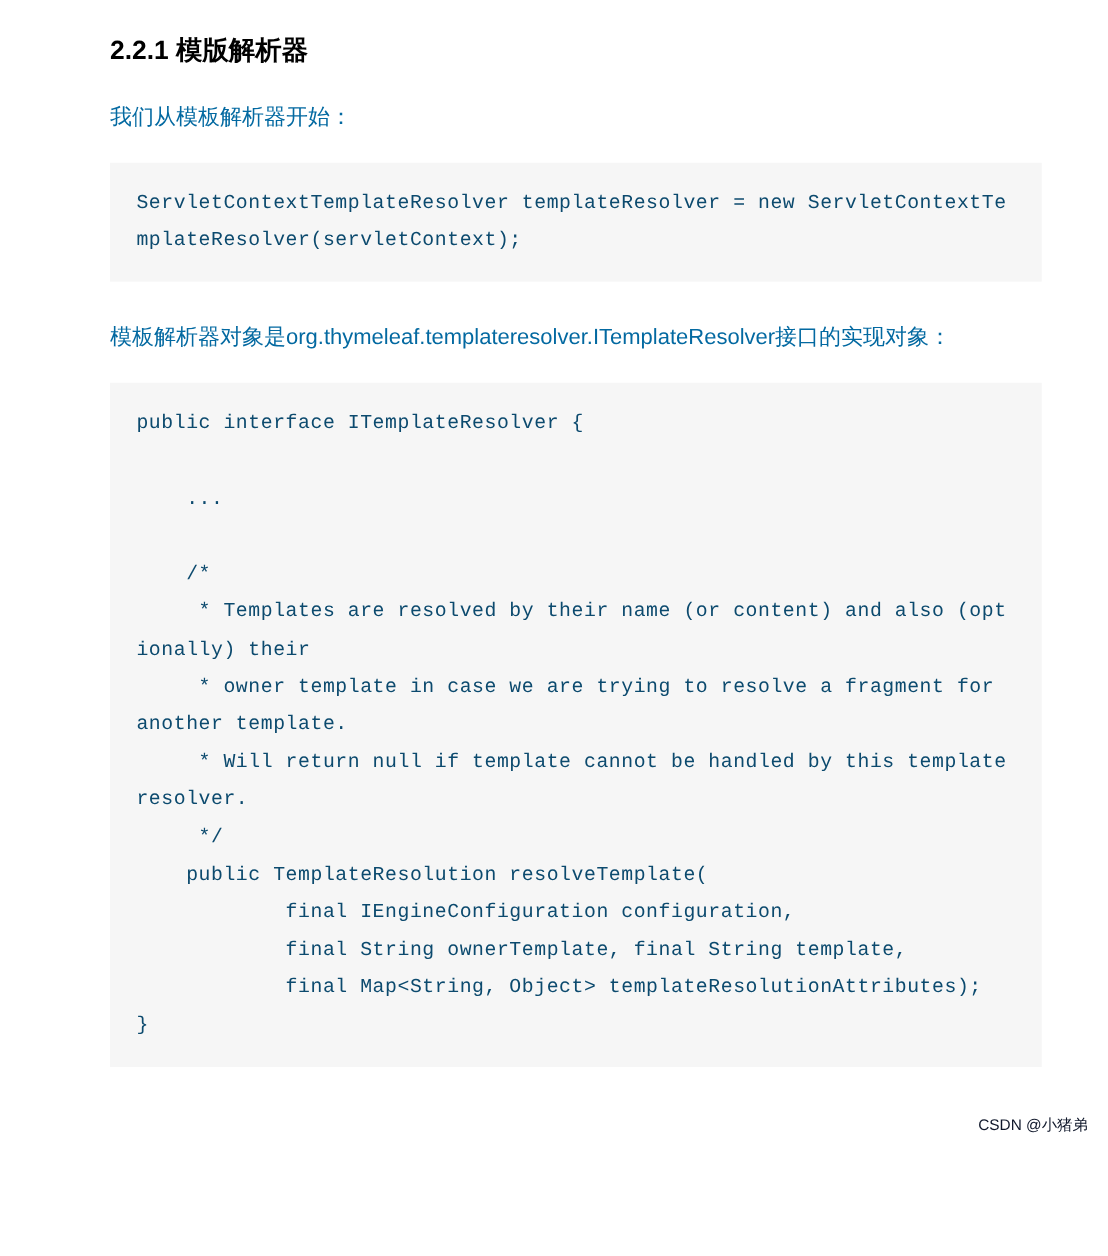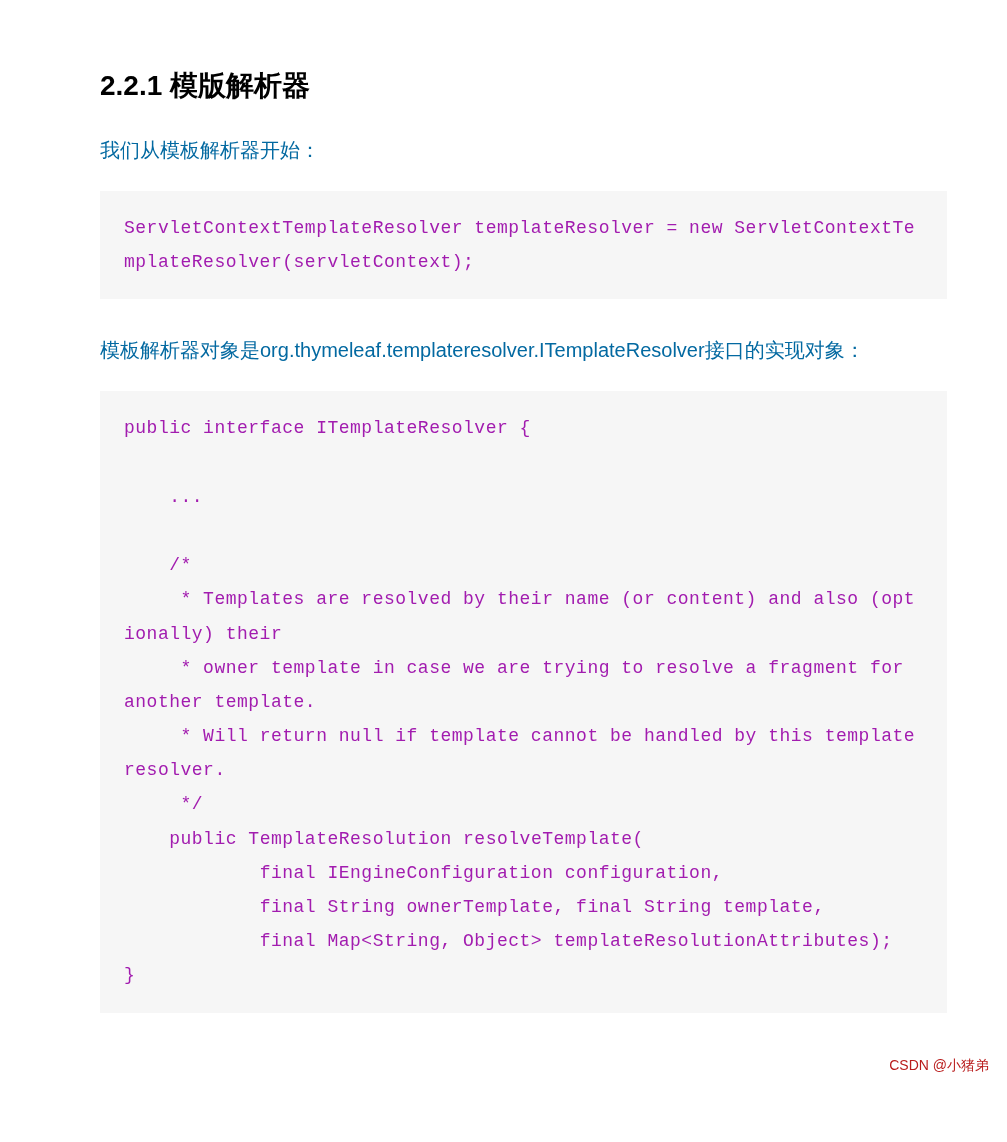--- a/index.html
+++ b/index.html
@@ -9,50 +9,49 @@
     }
     body {
       font-family: -apple-system, BlinkMacSystemFont, "Segoe UI", "PingFang SC", "Hiragino Sans GB", "Microsoft YaHei", sans-serif;
       background: #ffffff;
       color: #000000;
       width: 1007px;
       padding: 30px 60px 40px 100px;
       position: relative;
     }
     h3 {
-      font-size: 28px;
+      font-size: 24px;
       font-weight: 700;
       margin-bottom: 28px;
       color: #000;
-      margin-top: 37px;
     }
     .para {
       font-size: 20px;
       line-height: 1.7;
       margin-bottom: 24px;
       color: #0369a1;
     }
     .code-block {
       background: #f6f6f6;
       padding: 20px 24px;
       margin-bottom: 34px;
       font-family: "SFMono-Regular", Consolas, "Liberation Mono", Menlo, Courier, monospace;
       font-size: 18px;
       line-height: 1.9;
-      color: #a21caf;
+      color: #0c4a6e;
       white-space: pre-wrap;
       word-break: break-all;
       letter-spacing: 0.5px;
     }
     .watermark {
       position: absolute;
       bottom: 12px;
       right: 18px;
       font-size: 14px;
-      color: #b91c1c;
+      color: #0f172a;
       font-family: -apple-system, sans-serif;
     }
   </style>
 </head>
 <body>
 
 <h3>2.2.1 模版解析器</h3>
 
 <p class="para">我们从模板解析器开始：</p>
 

